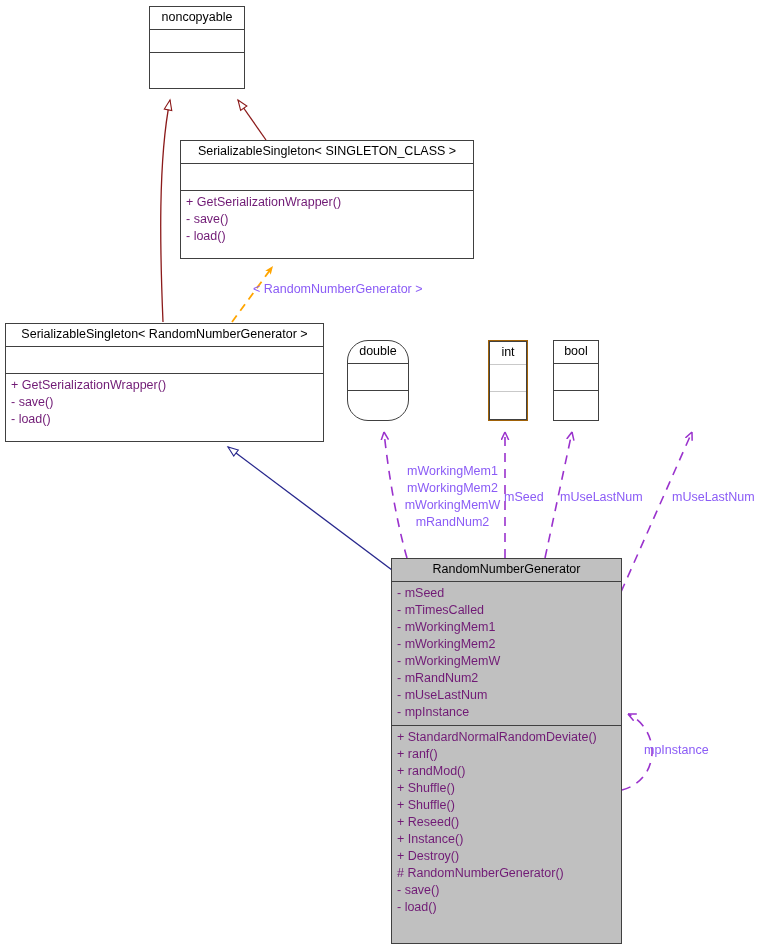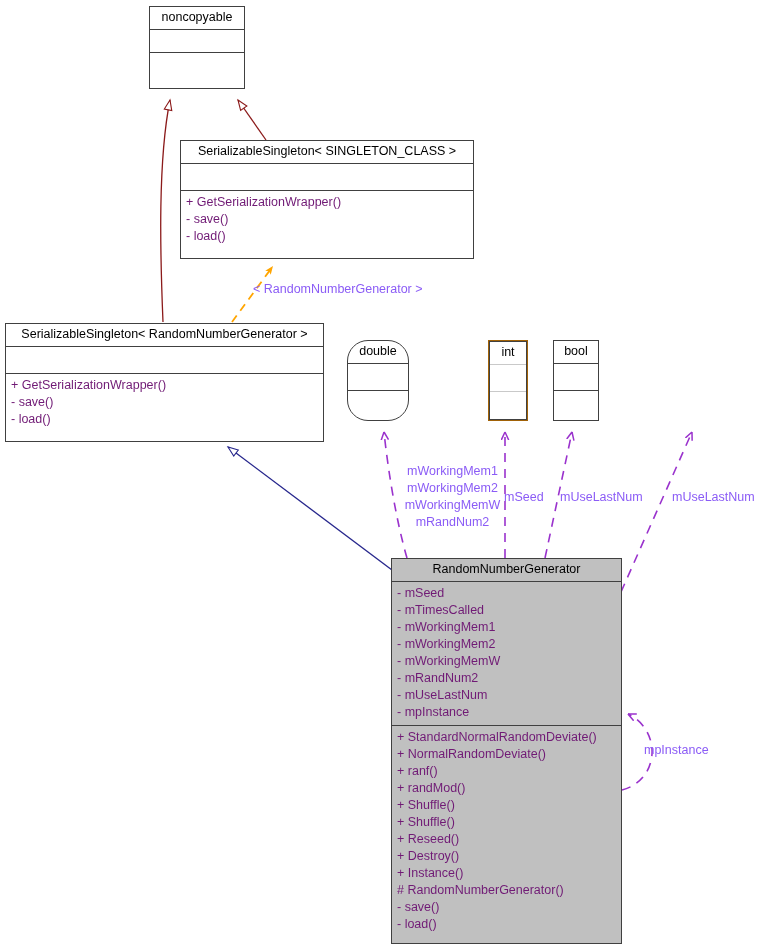--- a/index.html
+++ b/index.html
@@ -203,28 +203,27 @@
       <div class="member">- mWorkingMem1</div>
       <div class="member">- mWorkingMem2</div>
       <div class="member">- mWorkingMemW</div>
       <div class="member">- mRandNum2</div>
       <div class="member">- mUseLastNum</div>
       <div class="member">- mpInstance</div>
     </div>
     <div class="sep"></div>
     <div class="compartment">
       <div class="member">+ StandardNormalRandomDeviate()</div>
-      <div class="member">+ NormalRandomDeviate()</div>
       <div class="member">+ ranf()</div>
       <div class="member">+ randMod()</div>
       <div class="member">+ Shuffle()</div>
       <div class="member">+ Shuffle()</div>
       <div class="member">+ Reseed()</div>
+      <div class="member">+ Instance()</div>
       <div class="member">+ Destroy()</div>
-      <div class="member">+ Instance()</div>
       <div class="member"># RandomNumberGenerator()</div>
       <div class="member">- save()</div>
       <div class="member">- load()</div>
     </div>
   </div>
 
   <div class="edge-label" style="left:253px; top:281px;">&lt; RandomNumberGenerator &gt;</div>
 
   <div class="edge-label center" style="left:393px; top:463px; width:105px;margin-left:7px;">
     <div>mWorkingMem1</div>

